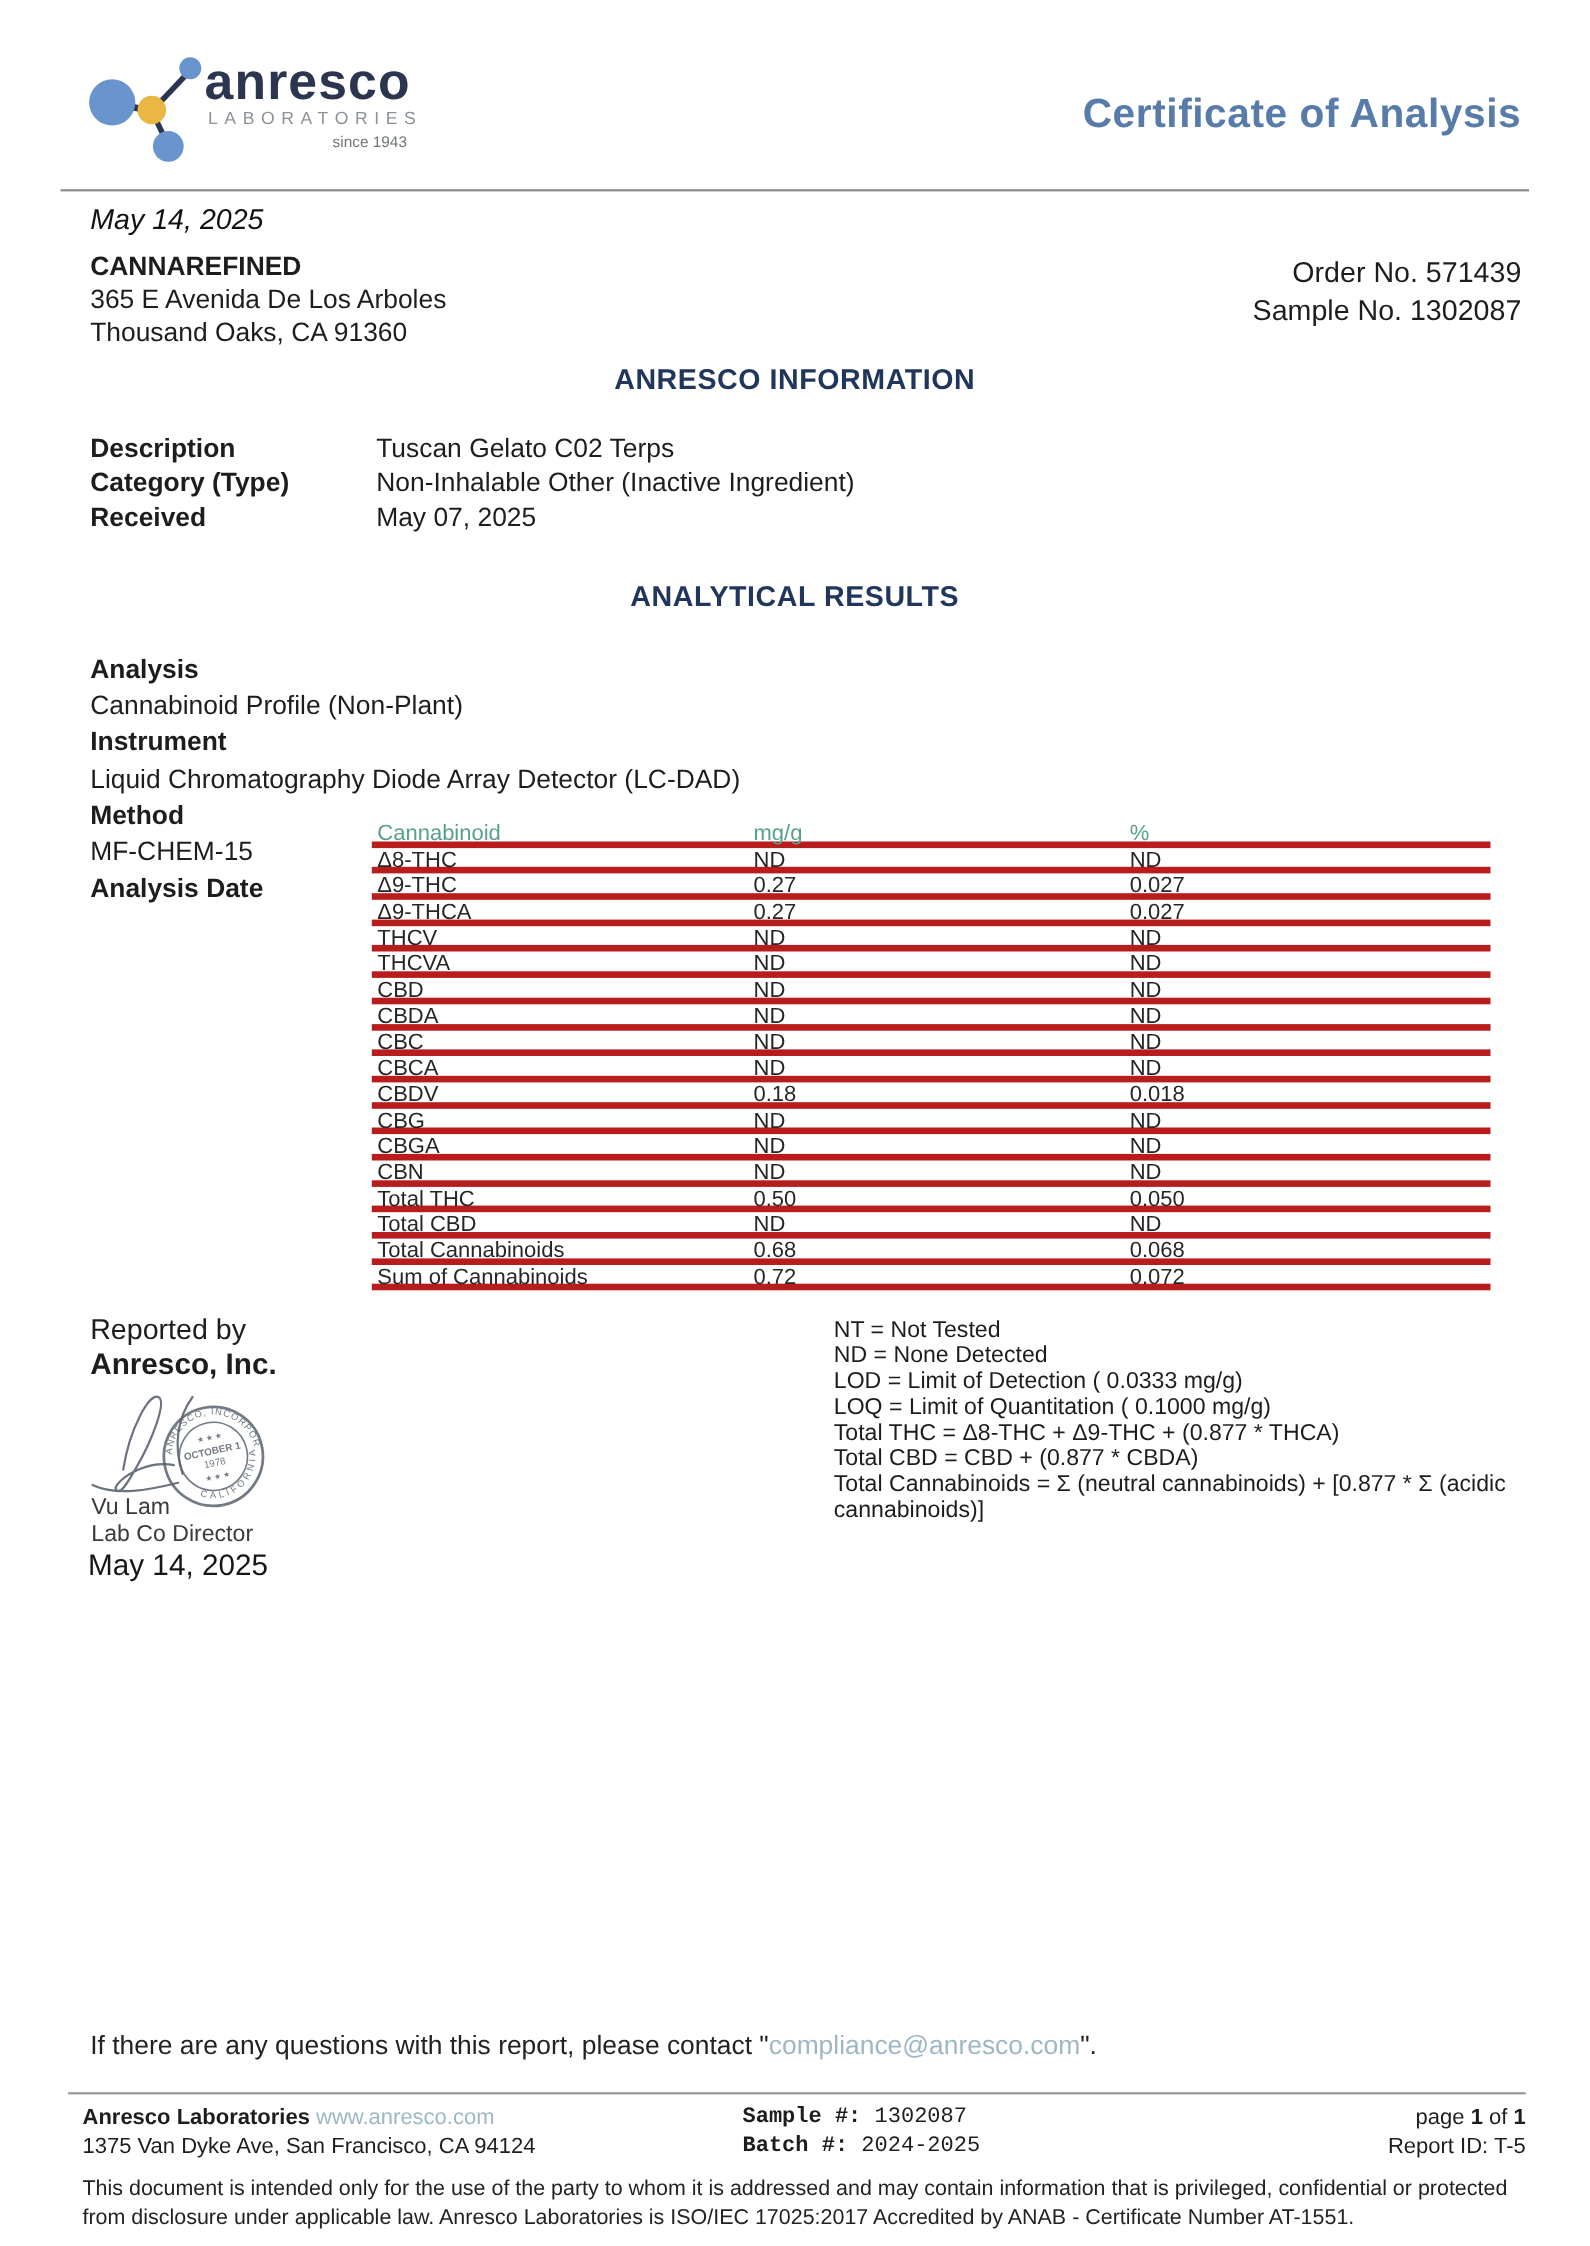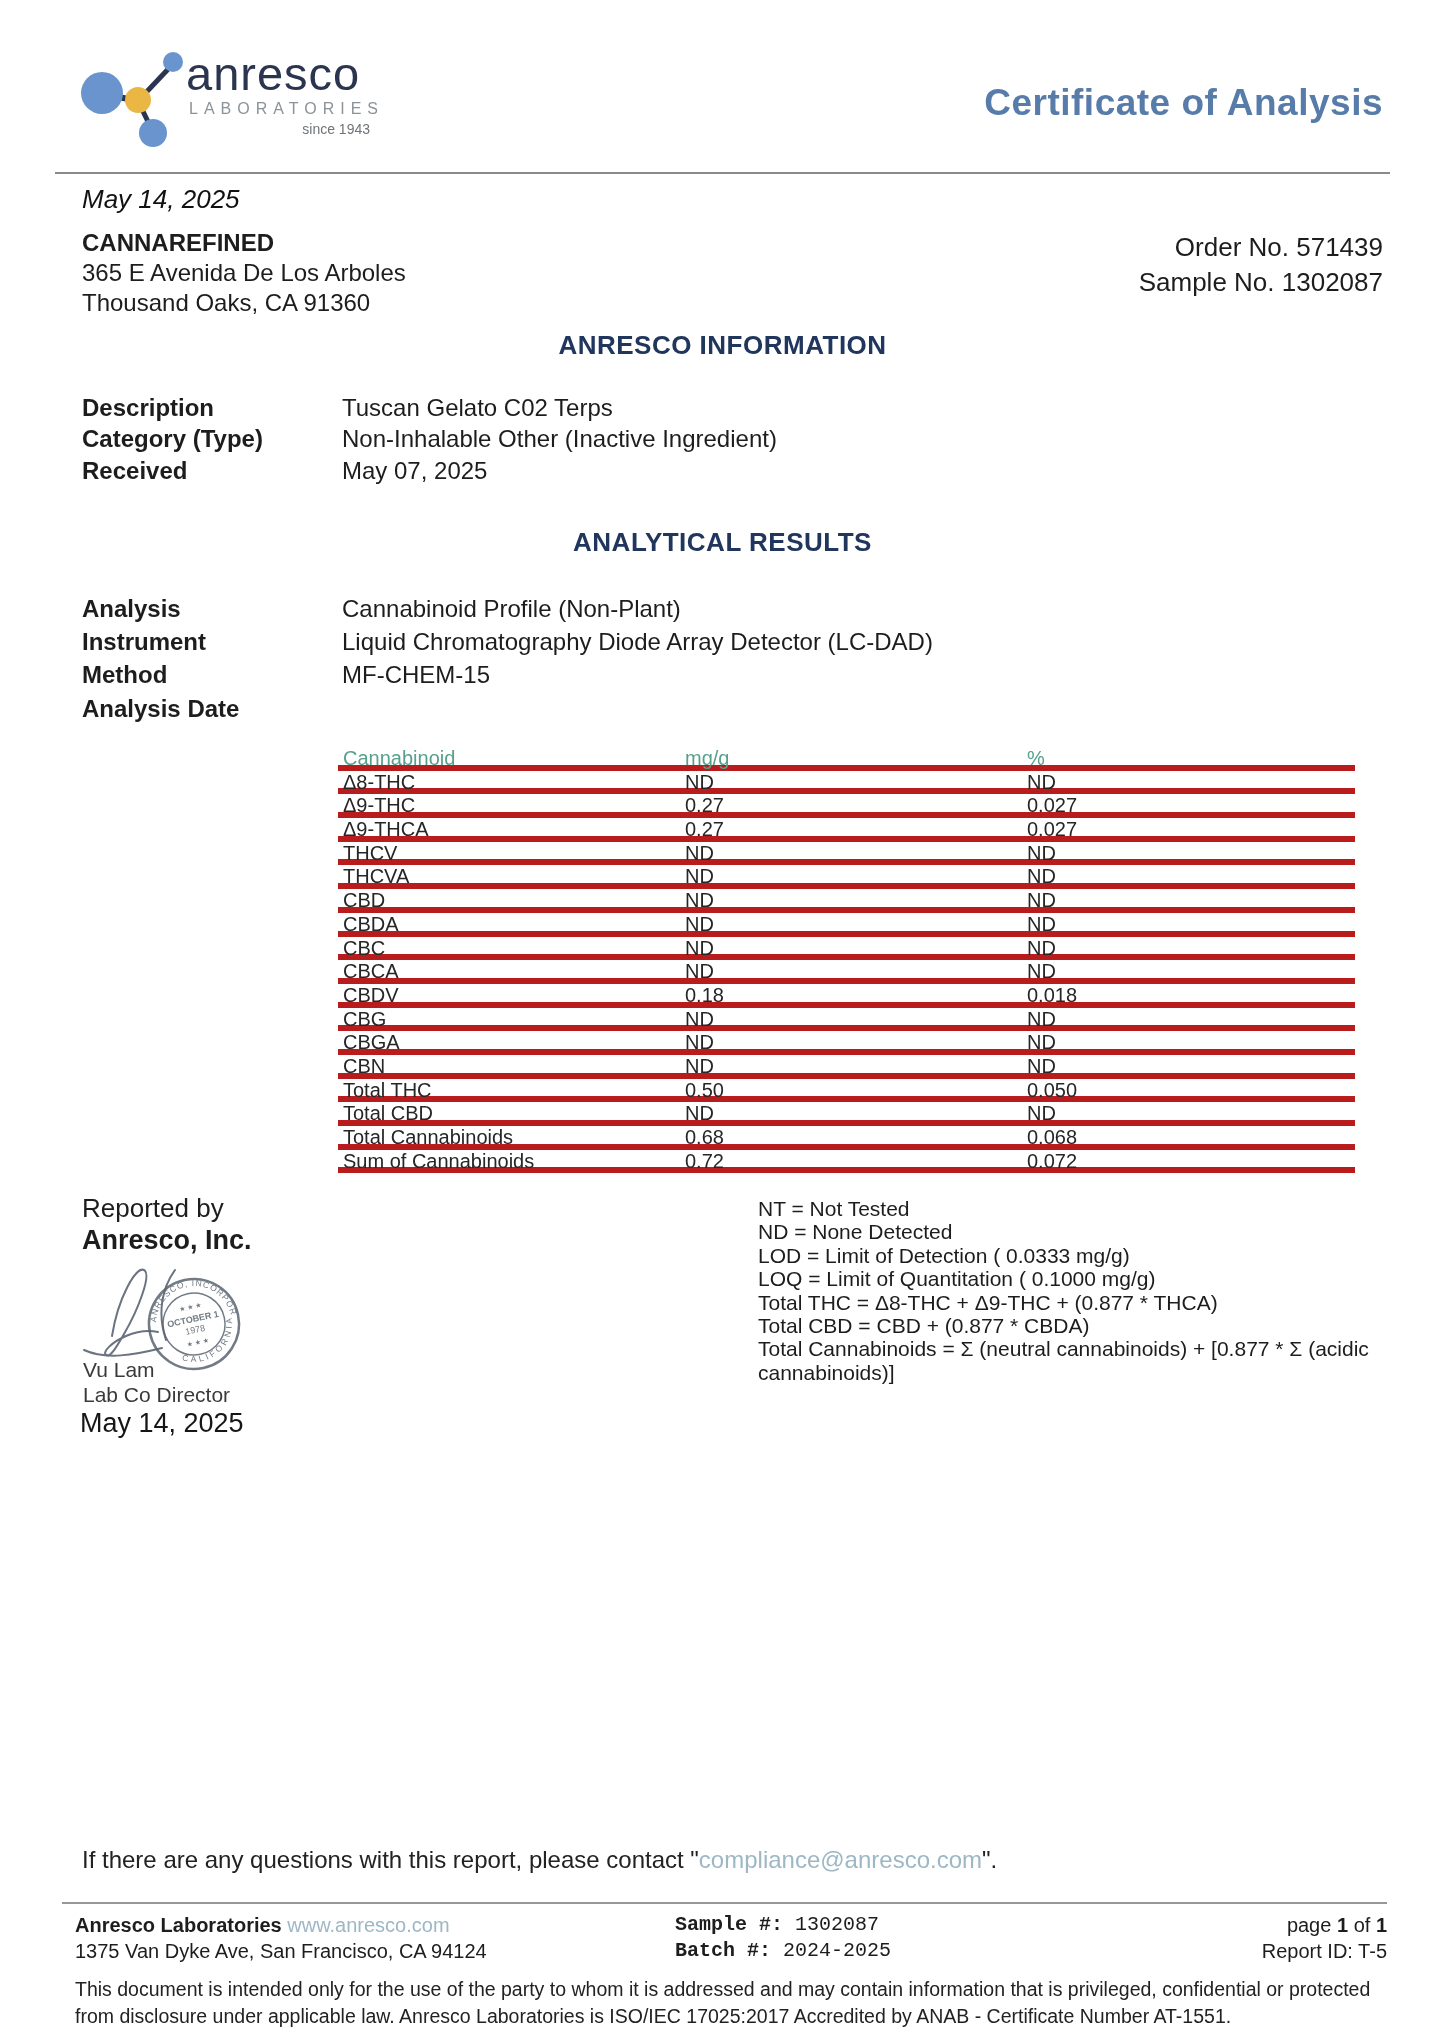--- a/index.html
+++ b/index.html
@@ -13,41 +13,41 @@
   }
   *{box-sizing:border-box;}
   html,body{margin:0;padding:0;background:#ffffff;}
   body{font-family:"Liberation Sans","DejaVu Sans",sans-serif;color:#1d1d1d;}
   .page{position:relative;width:1445px;height:2042px;background:#fff;overflow:hidden;}
 
   
   .logo{position:absolute;top:48px;left:76px;display:flex;align-items:flex-start;}
   .logo svg{display:block;}
   .logo-text{margin-left:-10px;margin-top:2px;}
-  .logo-name{font-size:47px;font-weight:normal;color:var(--c-logonavy);letter-spacing:1px;line-height:48px;}
+  .logo-name{font-size:47px;font-weight:bold;color:var(--c-logonavy);letter-spacing:1px;line-height:48px;}
   .logo-sub{font-size:16px;color:#8B9298;letter-spacing:6px;margin-top:2px;margin-left:3px;}
   .logo-since{font-size:14px;color:#6F7478;text-align:right;margin-top:3px;margin-right:14px;}
   .doc-title{position:absolute;top:82px;right:62px;margin:0;font-size:37px;font-weight:bold;color:var(--c-title);letter-spacing:0.5px;}
   .rule-top{position:absolute;top:164px;left:55px;right:55px;height:0;border:none;border-top:2px solid #8a8a8a;}
 
   
   .date-line{position:absolute;top:184px;left:82px;font-size:26px;font-style:italic;color:#111;}
   .client-block{position:absolute;top:228px;left:82px;font-size:24px;line-height:30px;color:#1d1d1d;}
   .client-name{font-weight:bold;font-size:24px;}
   .order-block{position:absolute;top:230px;right:62px;text-align:right;font-size:26px;line-height:35px;color:#1d1d1d;}
 
   .section-heading{position:absolute;left:0;right:0;margin:0;text-align:center;font-size:26px;font-weight:bold;color:var(--c-heading);letter-spacing:0.5px;}
   .h-sample{top:330px;}
   .h-analytical{top:527px;}
 
   .fields{position:absolute;left:82px;right:62px;}
   .f-sample{top:392px;}
   .f-sample .field-row{line-height:31.3px;}
   .f-analysis{top:592px;}
-  .f-analysis .field-row{line-height:33.2px;}
+  .f-analysis .field-row{line-height:33.2px;flex-direction:column;}
   .field-row{display:flex;font-size:24px;}
   .field-label{width:260px;font-weight:bold;flex:none;}
   .field-value{flex:1;}
 
   
   .results-table{position:absolute;top:747px;left:338px;width:1017px;font-size:20px;color:#262626;}
   .t-row{display:grid;grid-template-columns:347px 342px auto;border-bottom:6px solid #b91c1c;line-height:22.7px;height:23.7px;}
   .t-row > div:first-child{padding-left:5px;}
   .t-head{color:var(--c-tablehead);}
 

